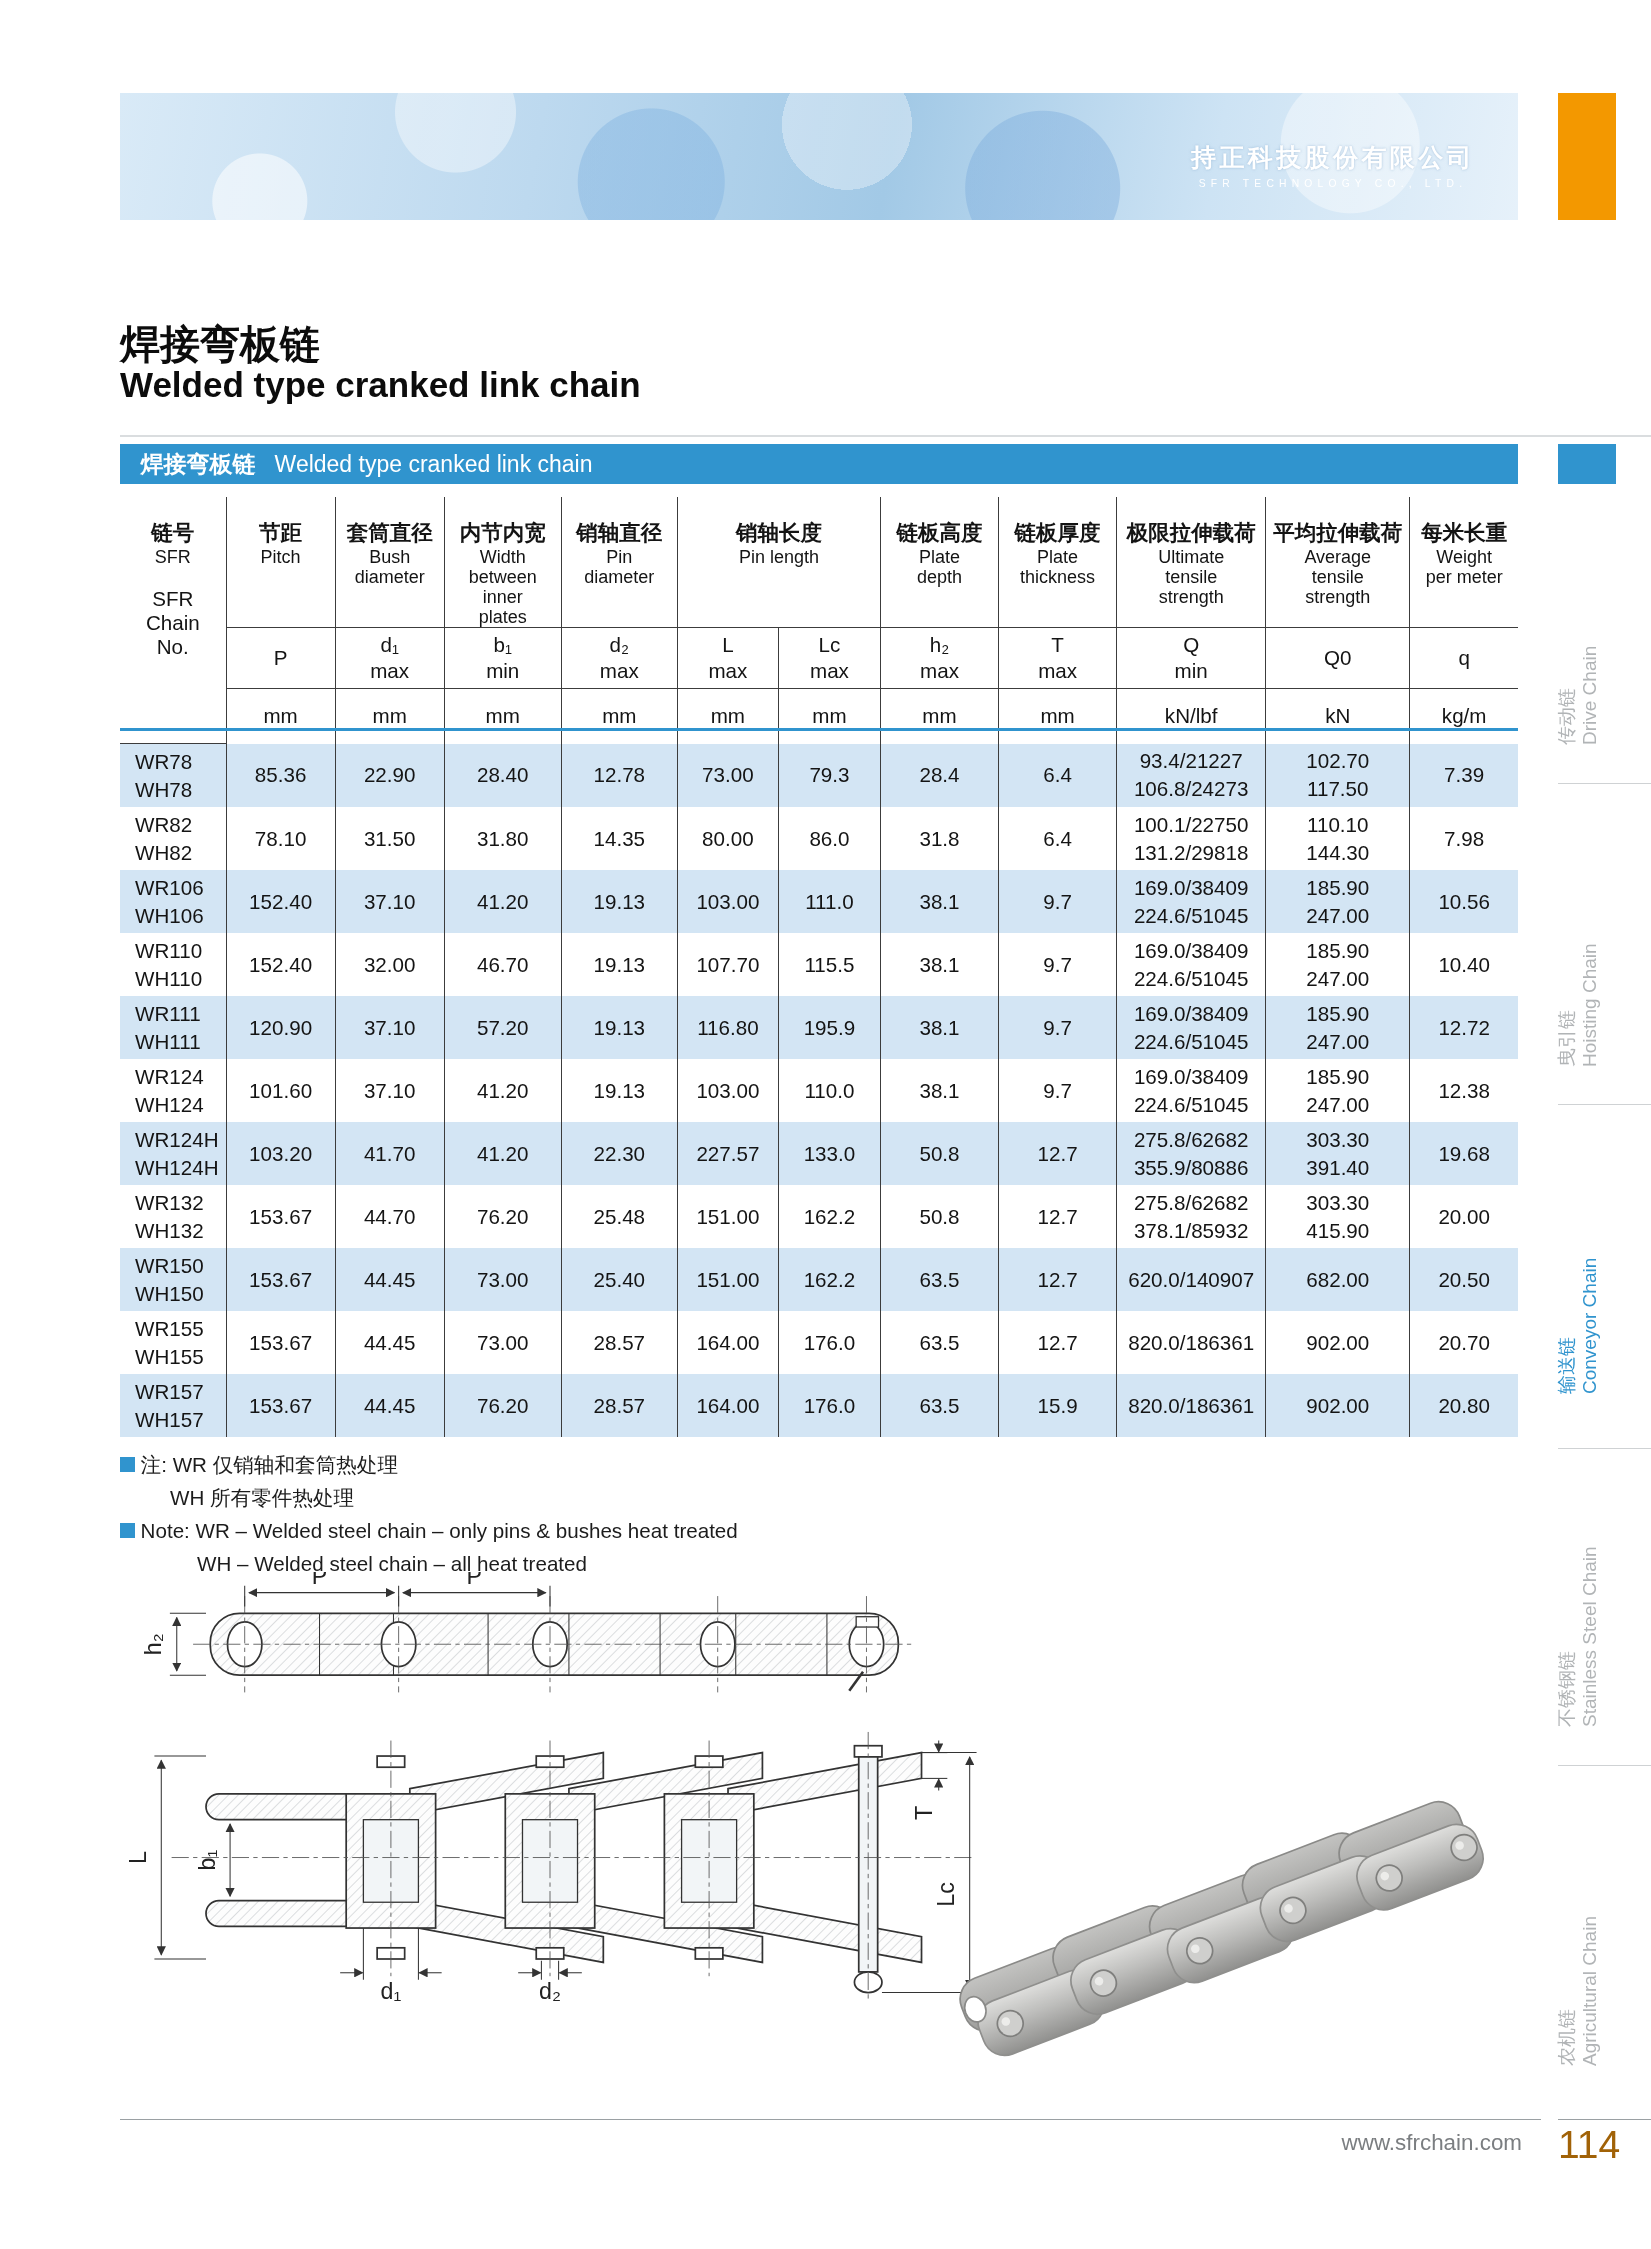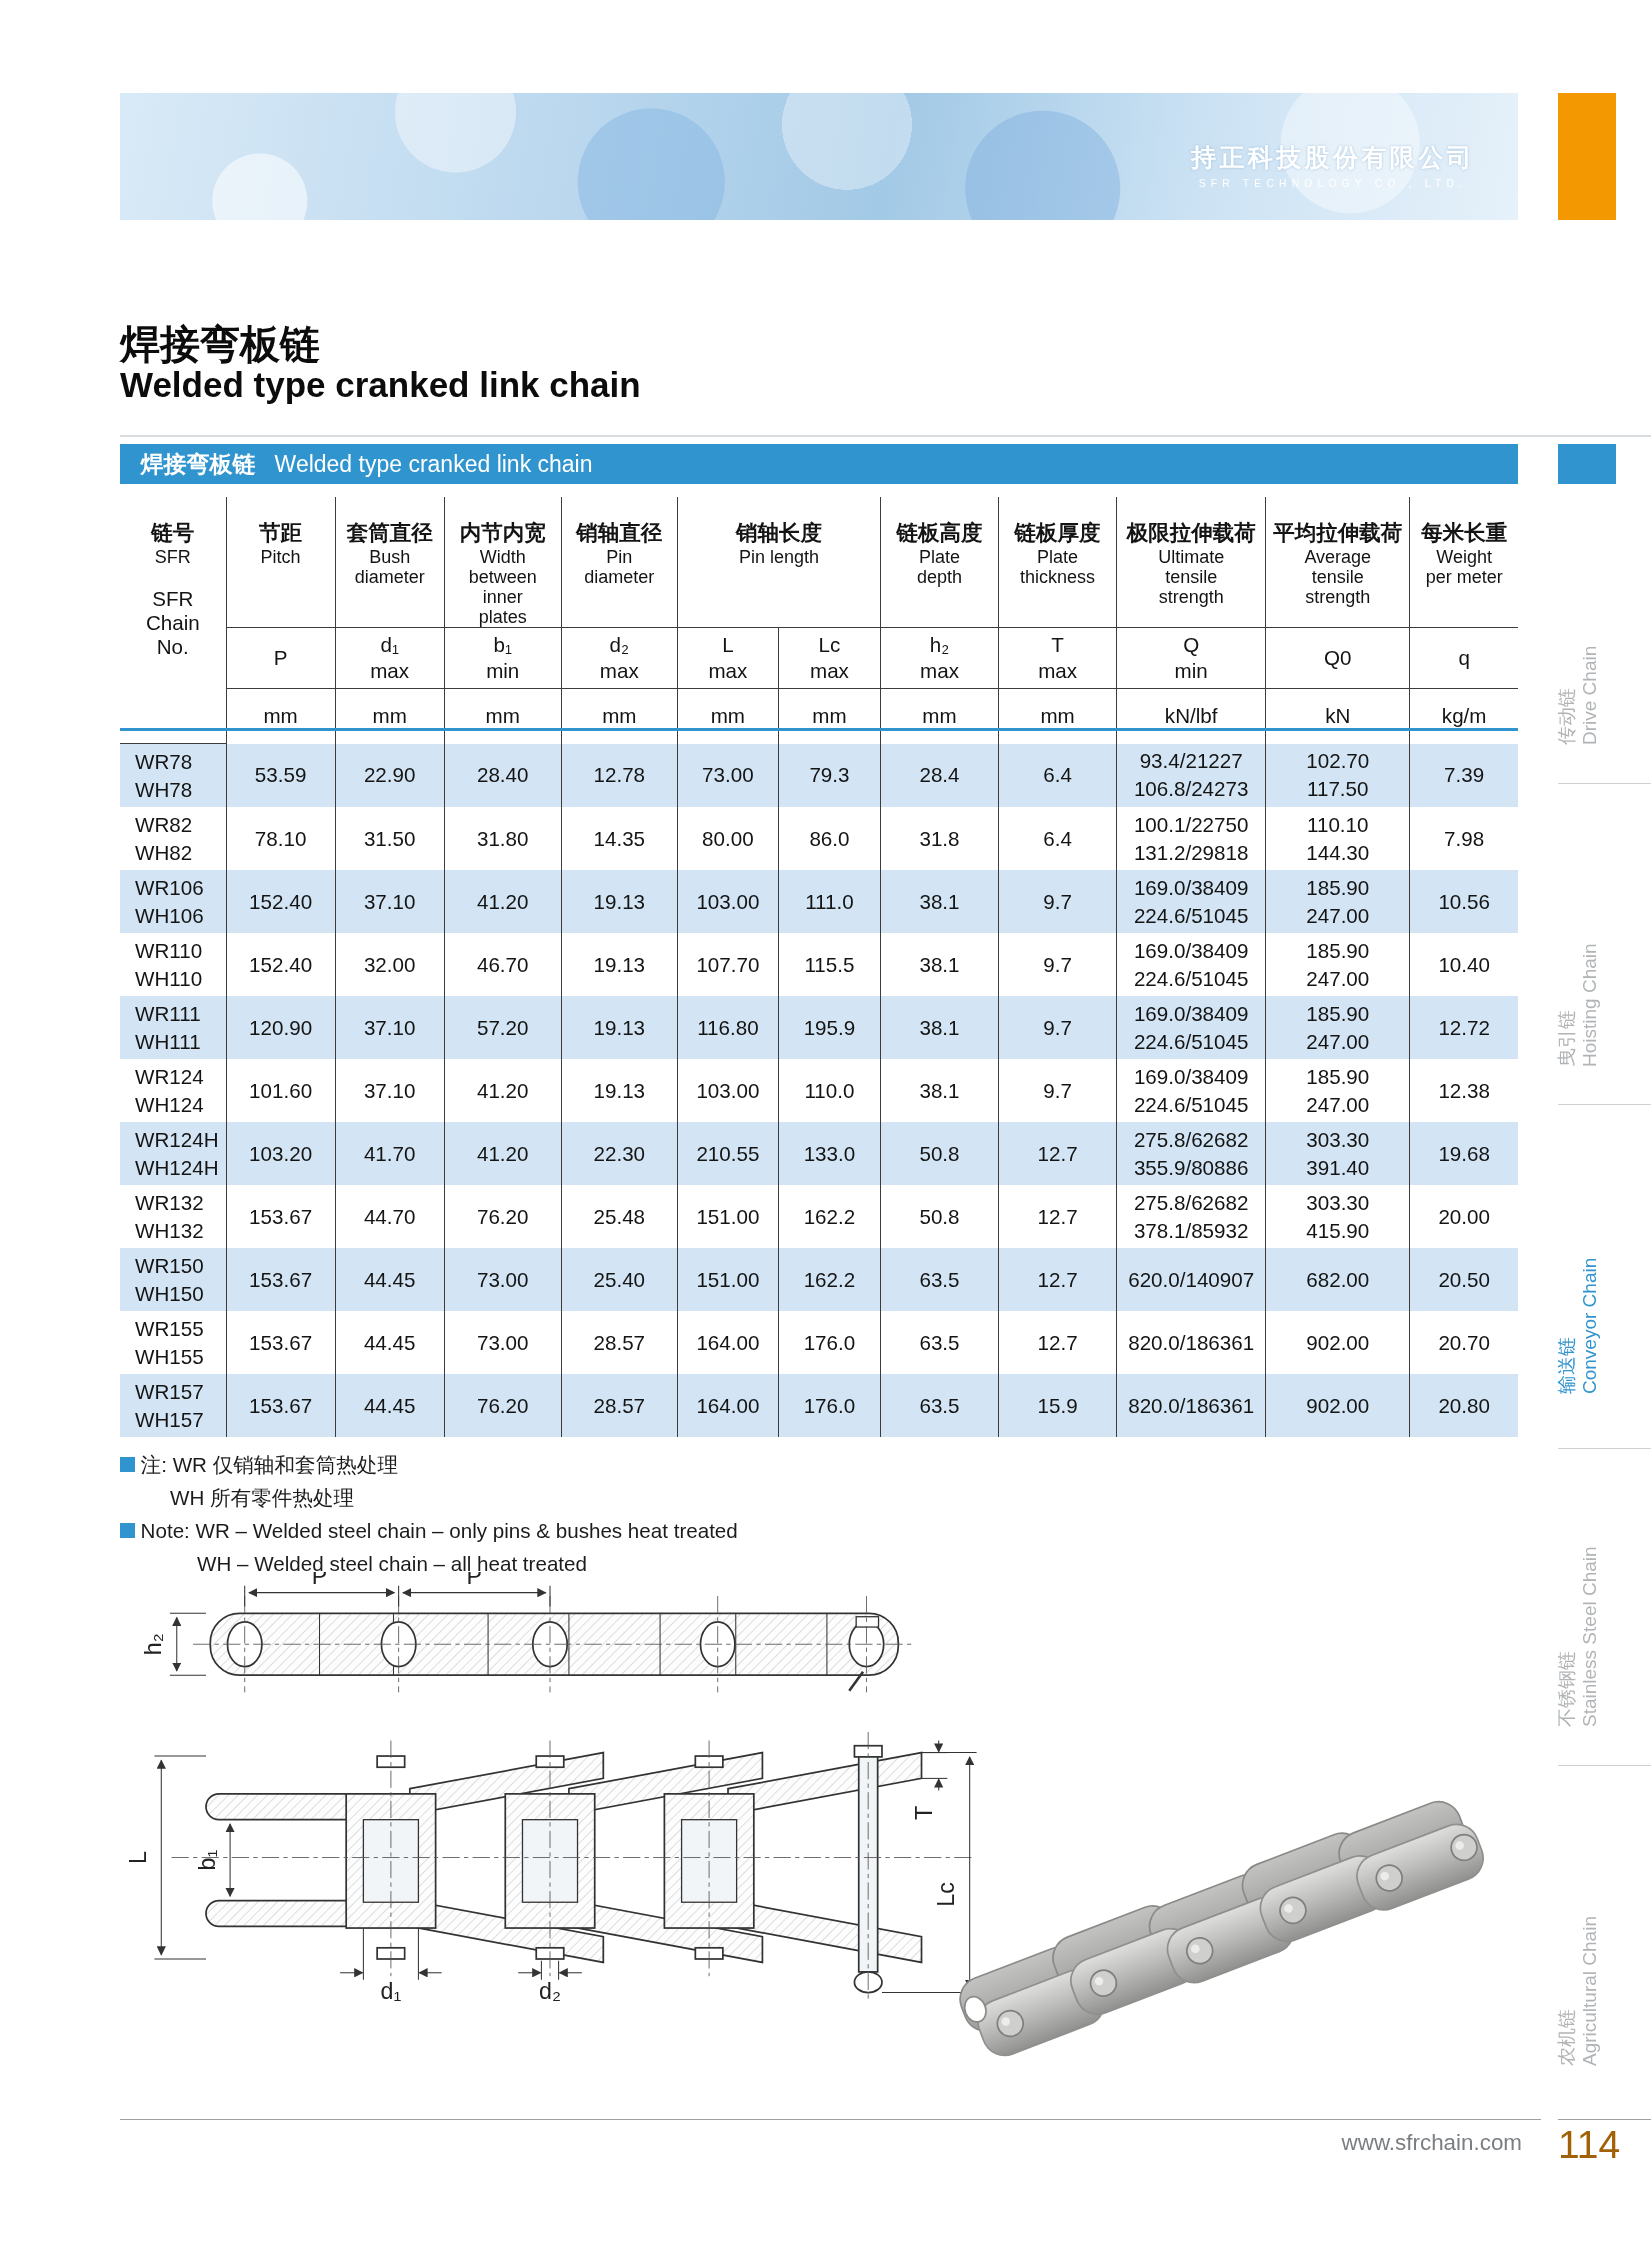--- a/index.html
+++ b/index.html
@@ -221,21 +221,21 @@
         <th>kN</th>
         <th>kg/m</th>
       </tr>
     </thead>
     <tbody id="spec-body">
         <tr>
           <td class="c1">
             <div>WR78</div>
             <div>WH78</div>
           </td>
-          <td>53.59</td>
+          <td>85.36</td>
           <td>22.90</td>
           <td>28.40</td>
           <td>12.78</td>
           <td>73.00</td>
           <td>79.3</td>
           <td>28.4</td>
           <td>6.4</td>
           <td>
             <div>93.4/21227</div>
             <div>106.8/24273</div>
@@ -363,21 +363,21 @@
         </tr>
         <tr>
           <td class="c1">
             <div>WR124H</div>
             <div>WH124H</div>
           </td>
           <td>103.20</td>
           <td>41.70</td>
           <td>41.20</td>
           <td>22.30</td>
-          <td>210.55</td>
+          <td>227.57</td>
           <td>133.0</td>
           <td>50.8</td>
           <td>12.7</td>
           <td>
             <div>275.8/62682</div>
             <div>355.9/80886</div>
           </td>
           <td>
             <div>303.30</div>
             <div>391.40</div>

